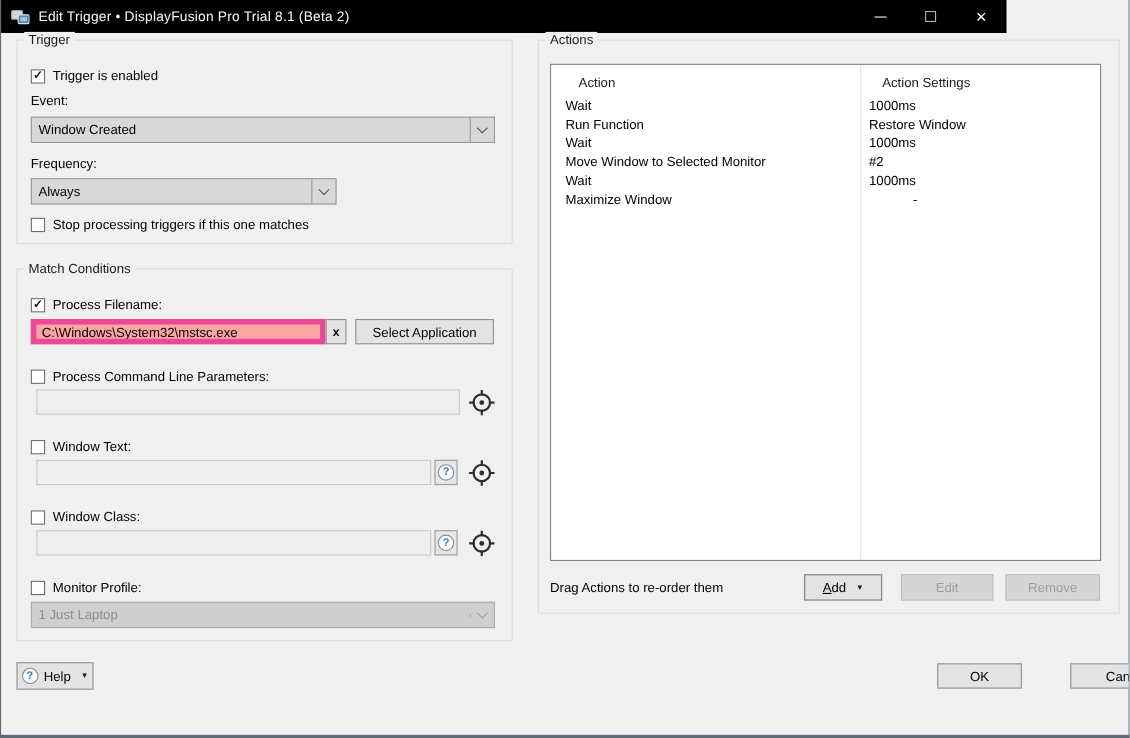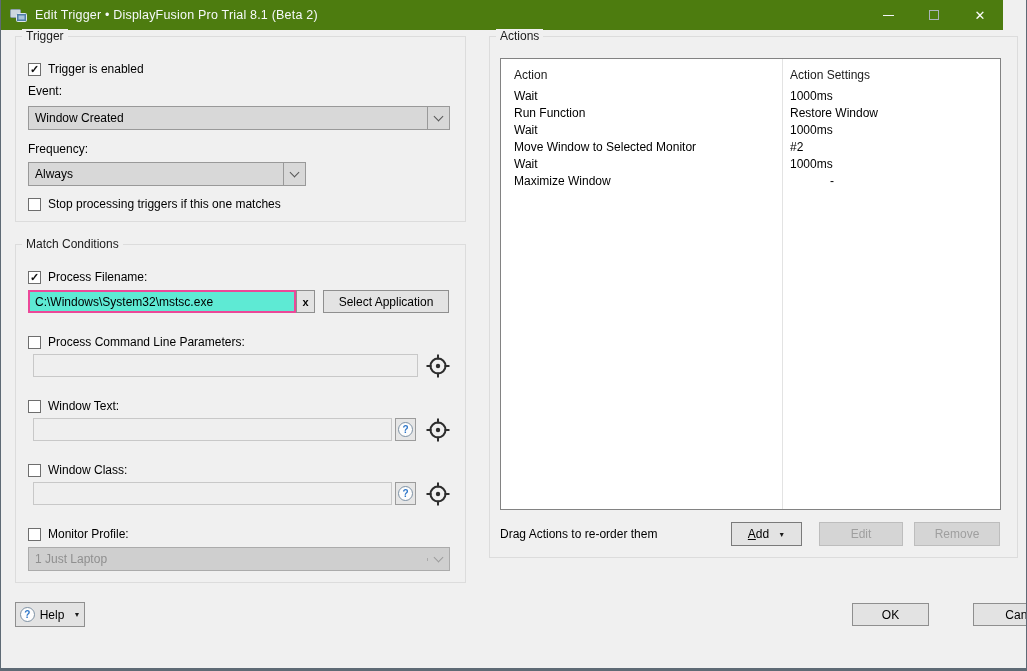--- a/index.html
+++ b/index.html
@@ -3,21 +3,21 @@
 <meta charset="utf-8">
 <style>
   * { box-sizing: border-box; margin: 0; padding: 0; }
   html,body { width:1027px; height:671px; }
   body { font-family: "Liberation Sans", sans-serif; font-size: 12px; color:#000; }
 
   .window { position:relative; width:1027px; height:671px; background:#f0f0f0;
             border-left:1px solid #5e6a75; border-right:1px solid #5e6a75; border-bottom:3px solid #5e6a75; overflow:hidden; }
 
   
-  .titlebar { position:absolute; left:-1px; top:0; width:1003px; height:30px; background:#4d7c0f;
+  .titlebar { position:absolute; left:-1px; top:0; width:915px; height:30px; background:#000000;
               display:flex; align-items:center; color:#f6f9fb; }
   .titlebar .app-icon { margin-left:10px; width:17px; height:17px; }
   .titlebar .title-text { margin-left:8px; font-size:12.5px; letter-spacing:0.2px; }
   .win-controls { position:absolute; right:0; top:0; height:30px; display:flex; }
   .win-btn { width:46px; height:30px; display:flex; align-items:center; justify-content:center; }
   .min-glyph { width:11px; height:1px; background:#f2f5f7; display:block; }
   .max-glyph { width:10px; height:10px; border:1px solid #aab4bc; display:block; }
   .close-glyph { color:#fdfdfd; font-size:13px; line-height:13px; }
 
   
@@ -35,21 +35,21 @@
   .combo { position:absolute; display:flex; background:#d8d8d8; border:1px solid #999; height:24px; }
   .combo .combo-text { flex:1; display:flex; align-items:center; padding-left:6px; overflow:hidden; white-space:nowrap; }
   .combo .combo-arrow { width:22px; border-left:1px solid #999; display:flex; align-items:center; justify-content:center; }
   .chev { width:7px; height:7px; border-right:1.5px solid #565656; border-bottom:1.5px solid #565656;
           transform:rotate(45deg); margin-top:-4px; }
   .combo.disabled { background:#cfcfcf; border-color:#ababab; }
   .combo.disabled .combo-text { color:#8f8f8f; }
   .combo.disabled .combo-arrow { border-left-color:#ababab; }
   .combo.disabled .chev { border-color:#9d9d9d; }
 
-  .textbox { position:absolute; height:23px; background:#5eead4; border:2px solid #ec4899; padding:0 5px;
+  .textbox { position:absolute; height:23px; background:#fca5a5; border:5px solid #ec4899; padding:0 5px;
              font-family:"Liberation Sans",sans-serif; font-size:12px; color:#000; }
   .textbox.disabled { background:#efefef; border:1px solid #c8c8c8; }
 
   .btn { position:absolute; background:#e3e3e3; border:1px solid #8f8f8f; display:flex; align-items:center;
          justify-content:center; font-family:"Liberation Sans",sans-serif; font-size:12px; color:#000; cursor:default; }
   .btn.disabled { background:#d5d5d5; border-color:#bdbdbd; color:#9f9f9f; }
   .drop-arrow { font-size:7px; margin-left:9px; color:#1a1a1a; }
   .accesskey { text-decoration:underline; }
 
   .qbtn { position:absolute; width:21px; height:23px; background:#e6e6e6; border:1px solid #9c9c9c;
@@ -193,21 +193,21 @@
         <span class="chev"></span>
       </span>
   </div>
 
   <div class="groupbox" style="left:488px; top:36px; width:529px; height:522px;">
     <span class="group-label">Actions</span>
   </div>
 
   <div class="listview">
     <div class="col-sep"></div>
-    <div class="lv-row lv-header" style="top:7px;">
+    <div class="lv-row lv-header" style="top:7px;padding-left:12px;">
       <span class="lv-c1">Action</span>
       <span class="lv-c2">Action Settings</span>
     </div>
     <div class="lv-row" style="top:28px;">
       <span class="lv-c1">Wait</span>
       <span class="lv-c2">1000ms</span>
     </div>
     <div class="lv-row" style="top:45px;">
       <span class="lv-c1">Run Function</span>
       <span class="lv-c2">Restore Window</span>

